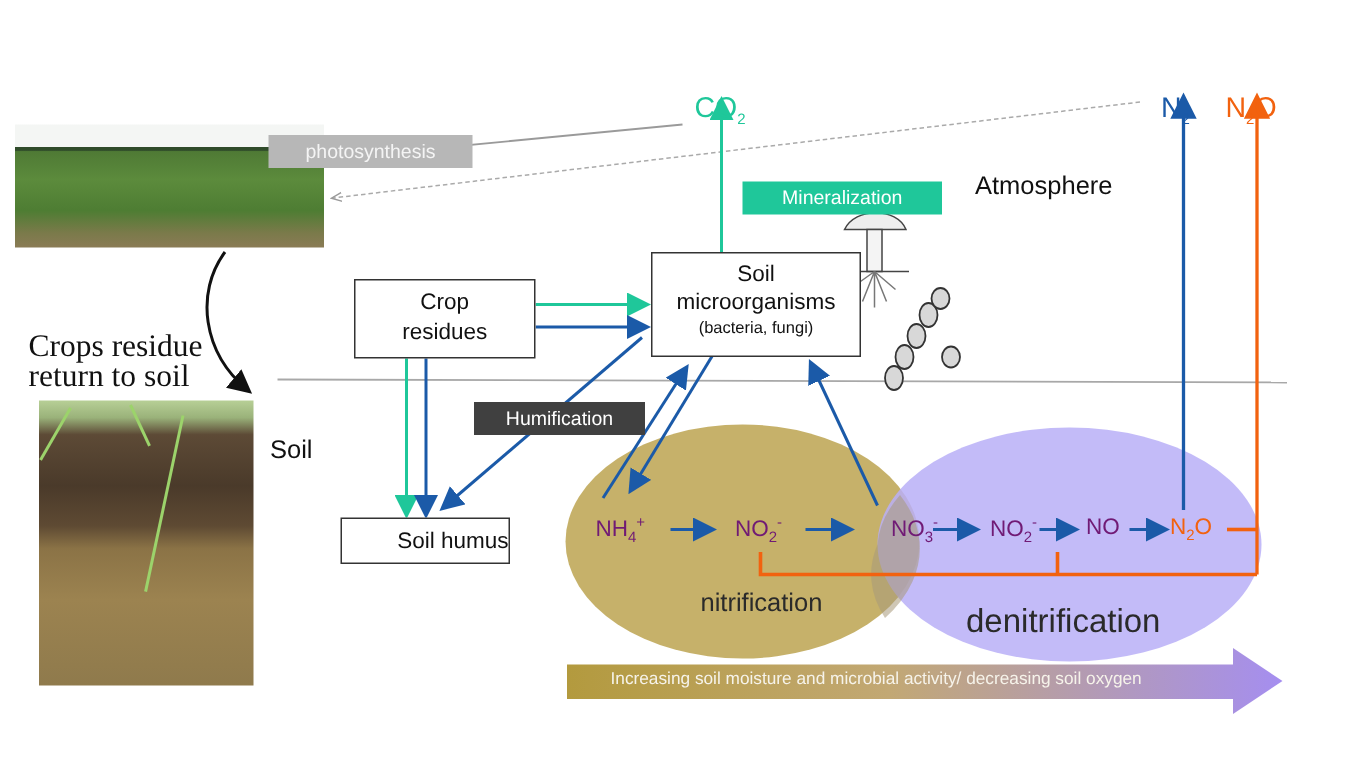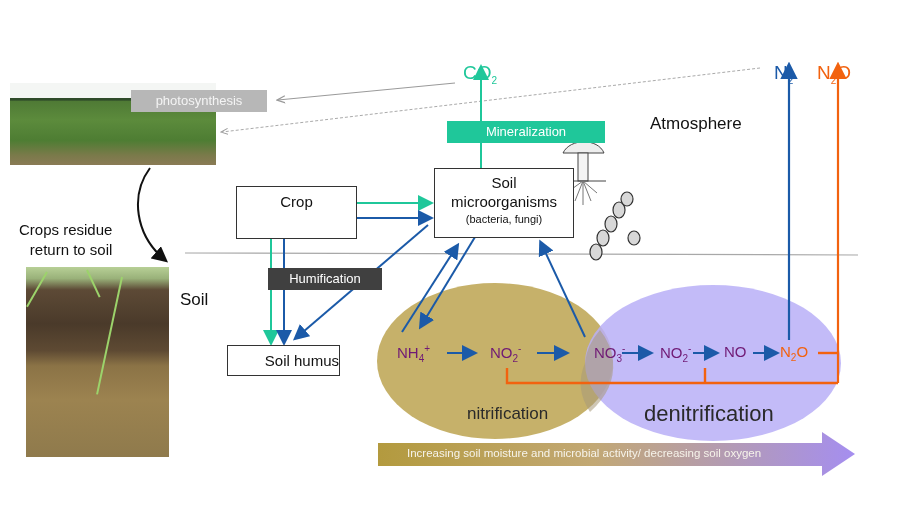--- a/index.html
+++ b/index.html
@@ -1,20 +1,20 @@
 <!DOCTYPE html>
 <html><head>
 <meta charset="utf-8">
 <style>
   html, body { margin:0; padding:0; background:#ffffff; }
   body { width:900px; height:506px; position:relative; overflow:hidden;
          font-family:"Liberation Sans", "DejaVu Sans", sans-serif; }
   svg.main { position:absolute; left:0; top:0; }
   .box { position:absolute; background:#fff; border:1px solid #333; text-align:center; color:#111; box-sizing:border-box; }
-  .tag { position:absolute; color:#fff; text-align:center; box-sizing:border-box; font-size:13px; line-height:22px; }
+  .tag { position:absolute; color:#fff; text-align:center; box-sizing:border-box; font-size:13px; line-height:22px;margin-left:48px; }
   .chem { position:absolute; font-size:15px; color:#701a75; white-space:nowrap; }
   .chem sub, .chem sup { font-size:10px; }
   .lbl { position:absolute; color:#111; white-space:nowrap; }
   .field { position:absolute; left:10px; top:83px; width:206px; height:82px;
            background:
              linear-gradient(180deg, #f4f6f4 0%, #f4f6f4 18%, #2f4b2a 18%, #2f4b2a 21%, #4f7a35 22%, #5c8b3c 45%, #4e7d33 70%, #7a7a4a 88%, #8a7b55 100%); }
   .soilimg { position:absolute; left:26px; top:267px; width:143px; height:190px;
            background: linear-gradient(180deg, #b7cf96 0%, #9ab27a 6%, #5d4a36 12%, #4a3a2a 30%, #5e4a33 44%, #8b7346 52%, #9c8350 70%, #8f7a4c 100%); }
   .grass { position:absolute; width:2px; background:#9cd36b; transform-origin:top; }
 </style>
@@ -104,42 +104,43 @@
 </svg>
 
 <div class="tag" style="left:131px;top:90px;width:136px;background:#b7b7b7;color:#f4f4f4;font-size:13px;">photosynthesis</div>
 
 <div class="chem" style="left:463px;top:62px;font-size:19px;color:#1fc79a;"><span>CO</span><sub>2</sub></div>
 <div class="chem" style="left:774px;top:62px;font-size:19px;color:#1b5aa8;"><span>N</span><sub>2</sub></div>
 <div class="chem" style="left:817px;top:62px;font-size:19px;color:#f2620f;"><span>N</span><sub>2</sub><span>O</span></div>
 
 <div class="lbl" style="left:650px;top:114px;font-size:17px;">Atmosphere</div>
 
-<div class="tag" style="left:447px;top:121px;width:158px;background:#1fc79a;">Mineralization</div>
+<div class="tag" style="left:447px;top:121px;width:133px;background:#1fc79a;">Mineralization</div>
 <div class="tag" style="left:268px;top:268px;width:114px;background:#404040;">Humification</div>
 
-<div class="lbl" style="left:19px;top:220px;font-size:15px;line-height:20px;text-align:right;">
+<div class="lbl" style="left:19px;top:220px;font-size:21px;line-height:20px;text-align:left;font-family:Liberation Serif, serif;">
   <div>Crops residue</div>
   <div>return to soil</div>
 </div>
 <div class="lbl" style="left:180px;top:290px;font-size:17px;">Soil</div>
 
 <div class="box" style="left:236px;top:186px;width:121px;height:53px;font-size:15px;line-height:20px;padding-top:5px;text-align:center;">
   <div>Crop</div>
+  <div>residues</div>
 </div>
 <div class="box" style="left:434px;top:168px;width:140px;height:70px;font-size:15px;line-height:19px;padding-top:4px;">
   <div>Soil</div>
   <div>microorganisms</div>
   <div style="font-size:11px;line-height:16px;">(bacteria, fungi)</div>
 </div>
 <div class="box" style="left:227px;top:345px;width:113px;height:31px;font-size:15px;line-height:29px;text-align:right;">Soil humus</div>
 
 <div class="chem" style="left:397px;top:343px;"><span>NH</span><sub>4</sub><sup>+</sup></div>
 <div class="chem" style="left:490px;top:343px;"><span>NO</span><sub>2</sub><sup>-</sup></div>
 <div class="chem" style="left:594px;top:343px;"><span>NO</span><sub>3</sub><sup>-</sup></div>
 <div class="chem" style="left:660px;top:343px;"><span>NO</span><sub>2</sub><sup>-</sup></div>
 <div class="chem" style="left:724px;top:343px;"><span>NO</span></div>
 <div class="chem" style="left:780px;top:343px;color:#f2620f;"><span>N</span><sub>2</sub><span>O</span></div>
 
-<div class="lbl" style="left:467px;top:404px;font-size:17px;color:#2a2a2a;">nitrification</div>
+<div class="lbl" style="left:467px;top:392px;font-size:17px;color:#2a2a2a;">nitrification</div>
 <div class="lbl" style="left:644px;top:401px;font-size:22px;color:#2a2a2a;">denitrification</div>
 
 <div class="lbl" style="left:407px;top:447px;font-size:11.5px;color:#f6f3ea;">Increasing soil moisture and microbial activity/ decreasing soil oxygen</div>
 
 </body></html>

